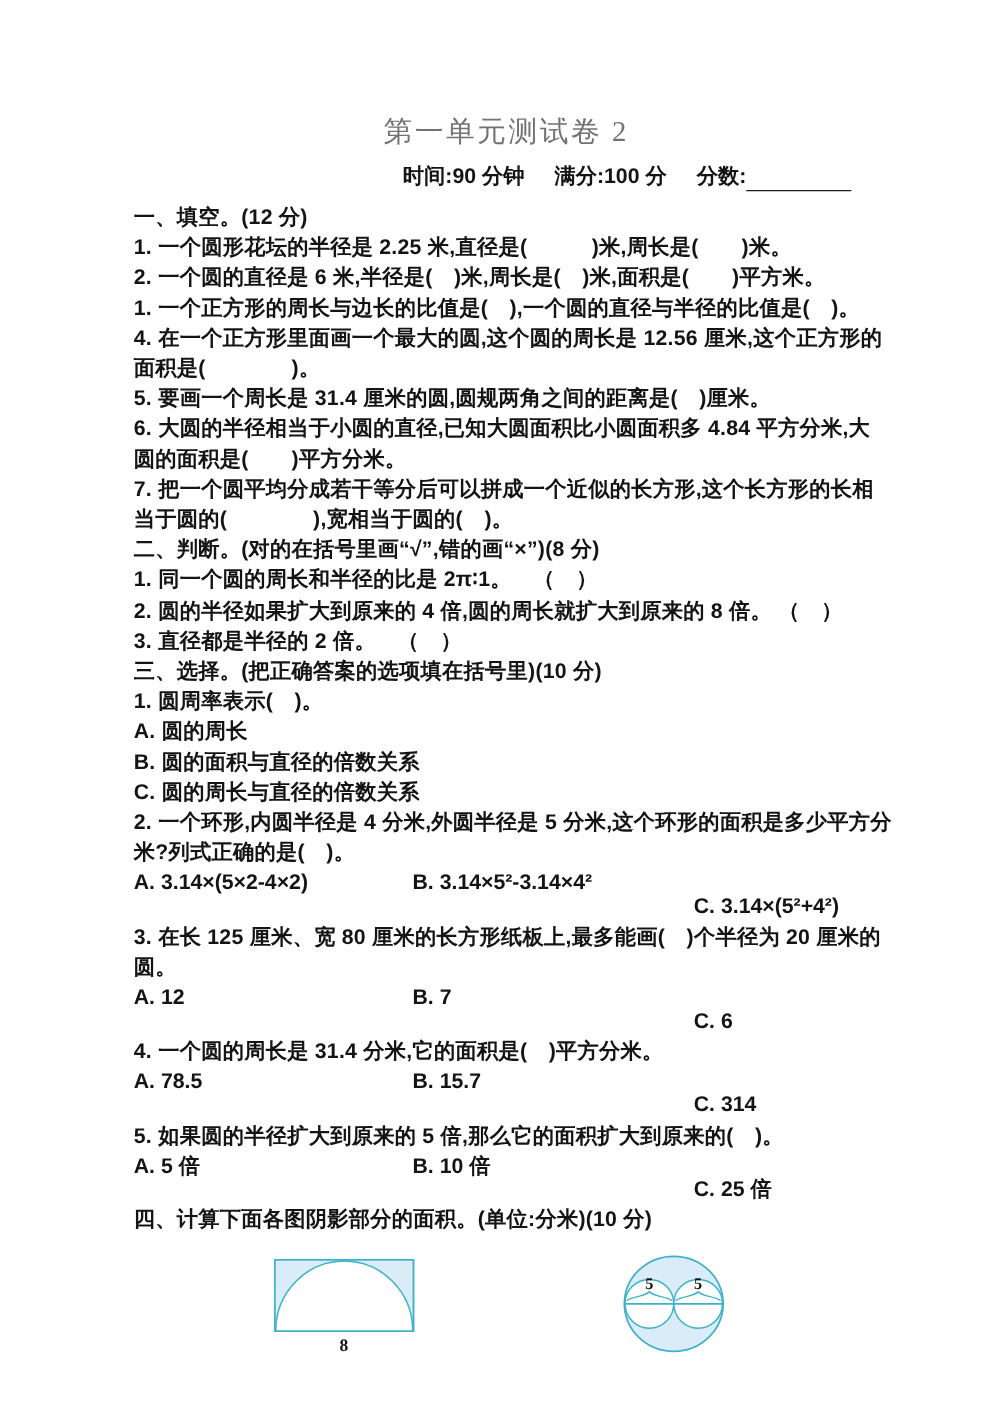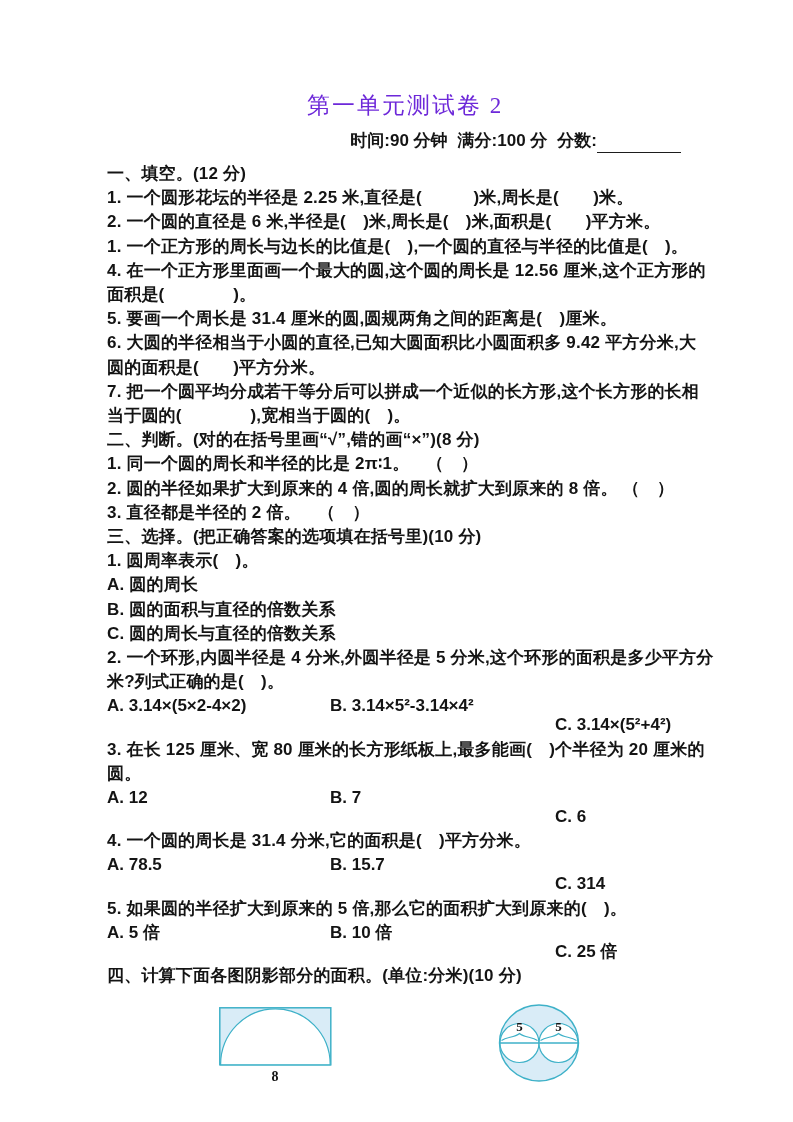--- a/index.html
+++ b/index.html
@@ -1,20 +1,20 @@
 <!DOCTYPE html>
 <html><head>
 <meta charset="utf-8">
 <style>
   html,body{margin:0;padding:0;background:#ffffff;}
   body{width:793px;height:1122px;position:relative;font-family:"Liberation Sans",sans-serif;color:#141414;overflow:hidden;}
   .page{position:absolute;left:0;top:0;width:793px;height:1122px;background:#ffffff;}
   .content{position:absolute;left:107px;top:0;width:596px;}
-  .exam-title{margin-top:92px;text-align:center;font-family:"Liberation Serif","DejaVu Serif",serif;font-size:23px;line-height:28px;font-weight:400;letter-spacing:2px;color:#6d28d9;}
-  .meta-row{display:flex;justify-content:flex-end;align-items:flex-end;gap:10px;margin-top:9px;padding-right:22px;font-size:17px;line-height:24px;font-weight:600;}
+  .exam-title{margin-top:92px;text-align:center;font-family:"Liberation Serif","DejaVu Serif",serif;font-size:23px;line-height:28px;font-weight:400;letter-spacing:2px;color:#737373;}
+  .meta-row{display:flex;justify-content:flex-end;align-items:flex-end;gap:24px;margin-top:9px;padding-right:22px;font-size:17px;line-height:24px;font-weight:600;}
   .meta-item{white-space:nowrap;}
   .score-wrap{display:flex;align-items:flex-end;}
   .score-blank{display:inline-block;width:84px;height:20px;border-bottom:1.6px solid #1d1d1d;}
   .sec-gap{height:9px;}
   .line{font-size:17px;line-height:24.2px;font-weight:600;white-space:nowrap;letter-spacing:0.2px;}
   .opt-row{display:flex;font-size:17px;line-height:24.2px;font-weight:600;}
   .opt-row .opt-a{width:223px;}
   .opt-row .opt-b{width:225px;}
   .opt-row .opt-c{flex:1;margin-top:19px;}
   .figures{position:relative;height:95px;margin-top:8px;}
@@ -41,21 +41,21 @@
 
     <div class="sec-gap"></div>
 
     <div class="line">一、填空。(12 分)</div>
     <div class="line">1. 一个圆形花坛的半径是 2.25 米,直径是(　　　)米,周长是(　　)米。</div>
     <div class="line">2. 一个圆的直径是 6 米,半径是(　)米,周长是(　)米,面积是(　　)平方米。</div>
     <div class="line">1. 一个正方形的周长与边长的比值是(　),一个圆的直径与半径的比值是(　)。</div>
     <div class="line">4. 在一个正方形里面画一个最大的圆,这个圆的周长是 12.56 厘米,这个正方形的</div>
     <div class="line">面积是(　　　　)。</div>
     <div class="line">5. 要画一个周长是 31.4 厘米的圆,圆规两角之间的距离是(　)厘米。</div>
-    <div class="line">6. 大圆的半径相当于小圆的直径,已知大圆面积比小圆面积多 9.42 平方分米,大</div>
+    <div class="line">6. 大圆的半径相当于小圆的直径,已知大圆面积比小圆面积多 4.84 平方分米,大</div>
     <div class="line">圆的面积是(　　)平方分米。</div>
     <div class="line">7. 把一个圆平均分成若干等分后可以拼成一个近似的长方形,这个长方形的长相</div>
     <div class="line">当于圆的(　　　　),宽相当于圆的(　)。</div>
 
     <div class="line">二、判断。(对的在括号里画“√”,错的画“×”)(8 分)</div>
     <div class="line">1. 同一个圆的周长和半径的比是 2π∶1。　（　）</div>
     <div class="line">2. 圆的半径如果扩大到原来的 4 倍,圆的周长就扩大到原来的 8 倍。 （　）</div>
     <div class="line">3. 直径都是半径的 2 倍。　（　）</div>
 
     <div class="line">三、选择。(把正确答案的选项填在括号里)(10 分)</div>

